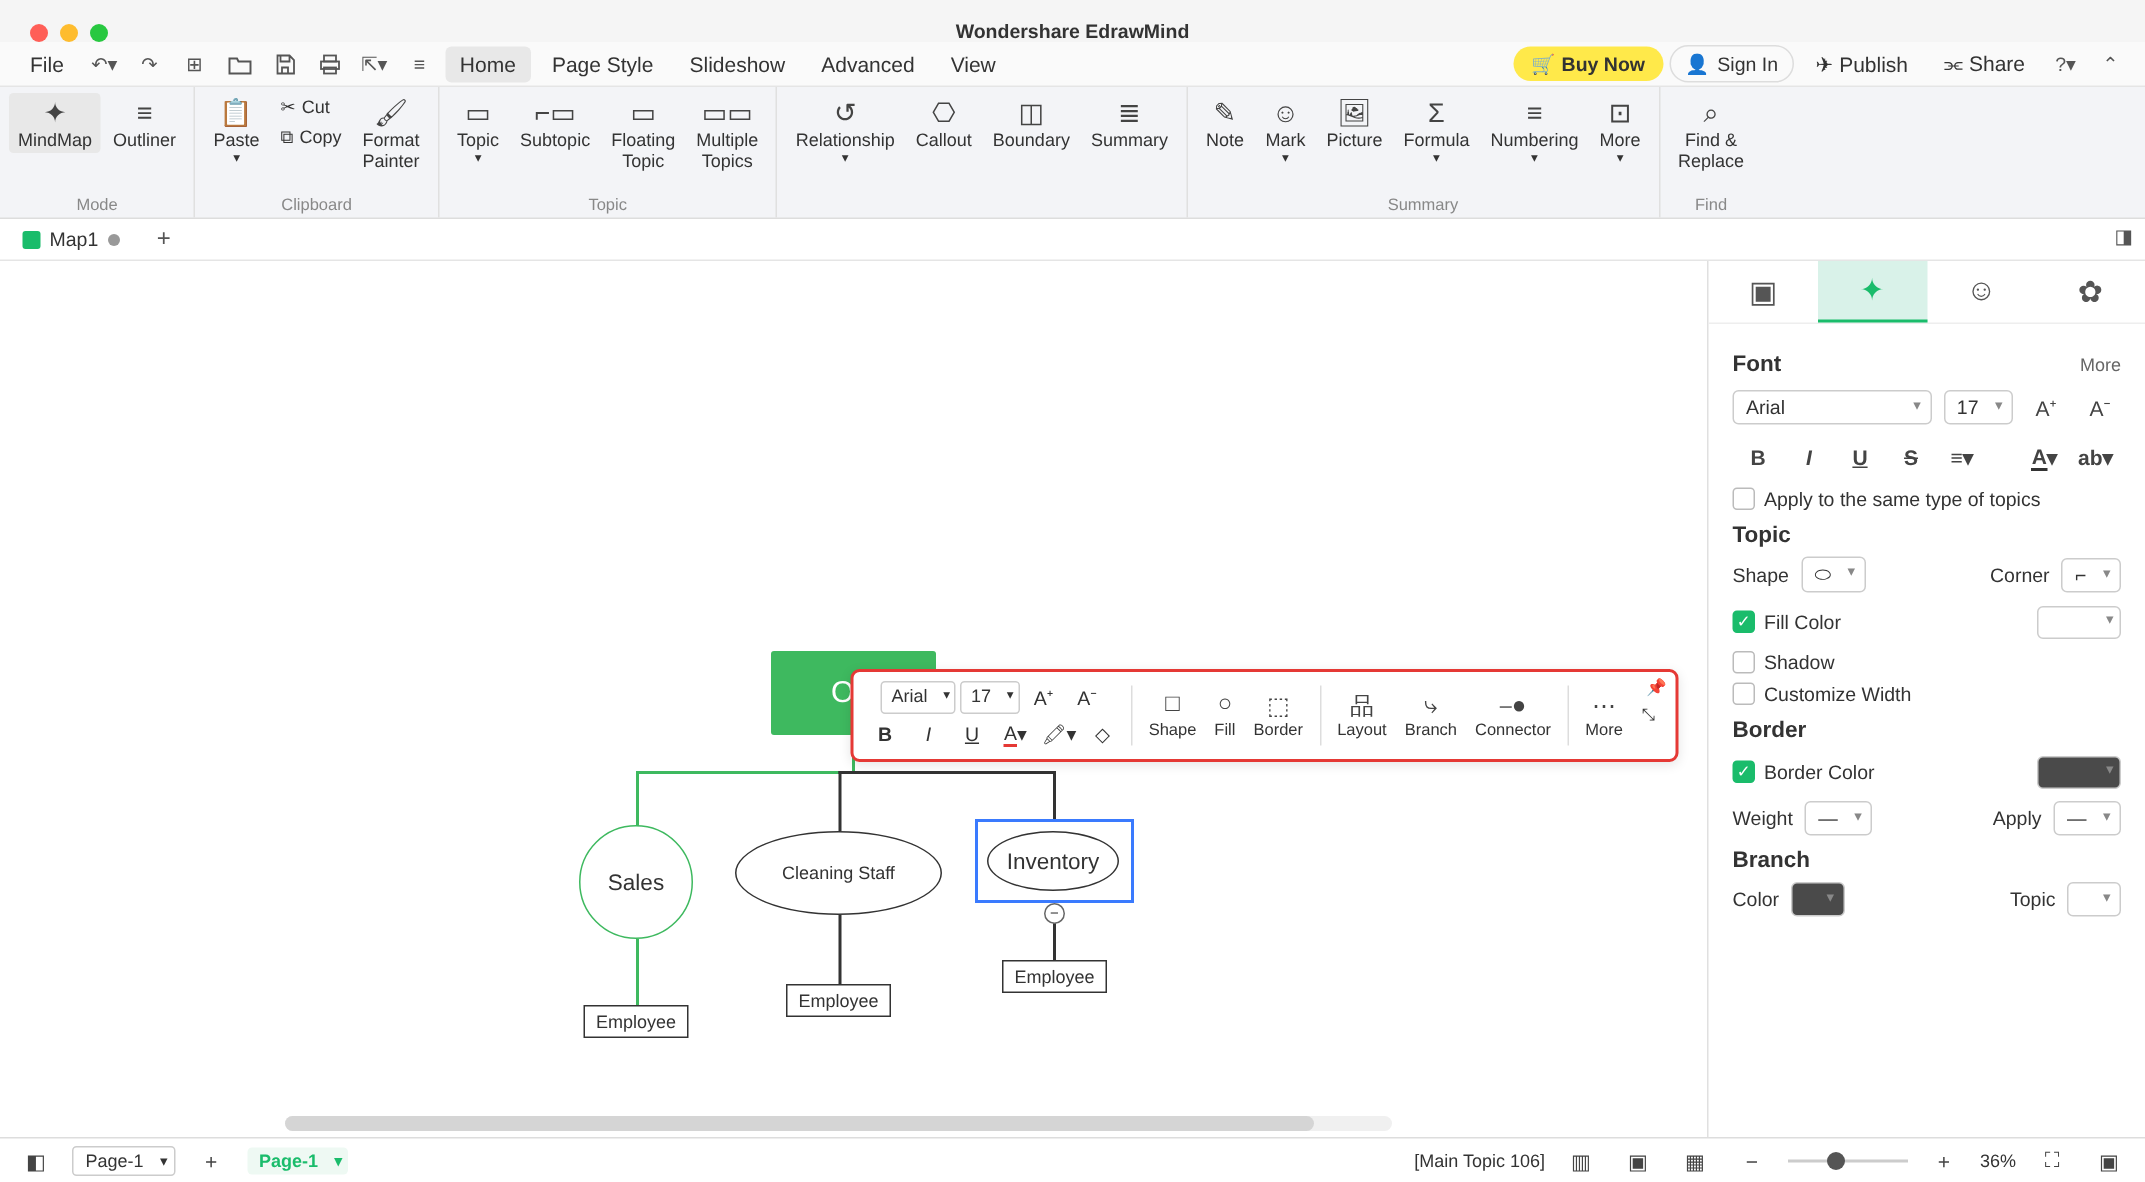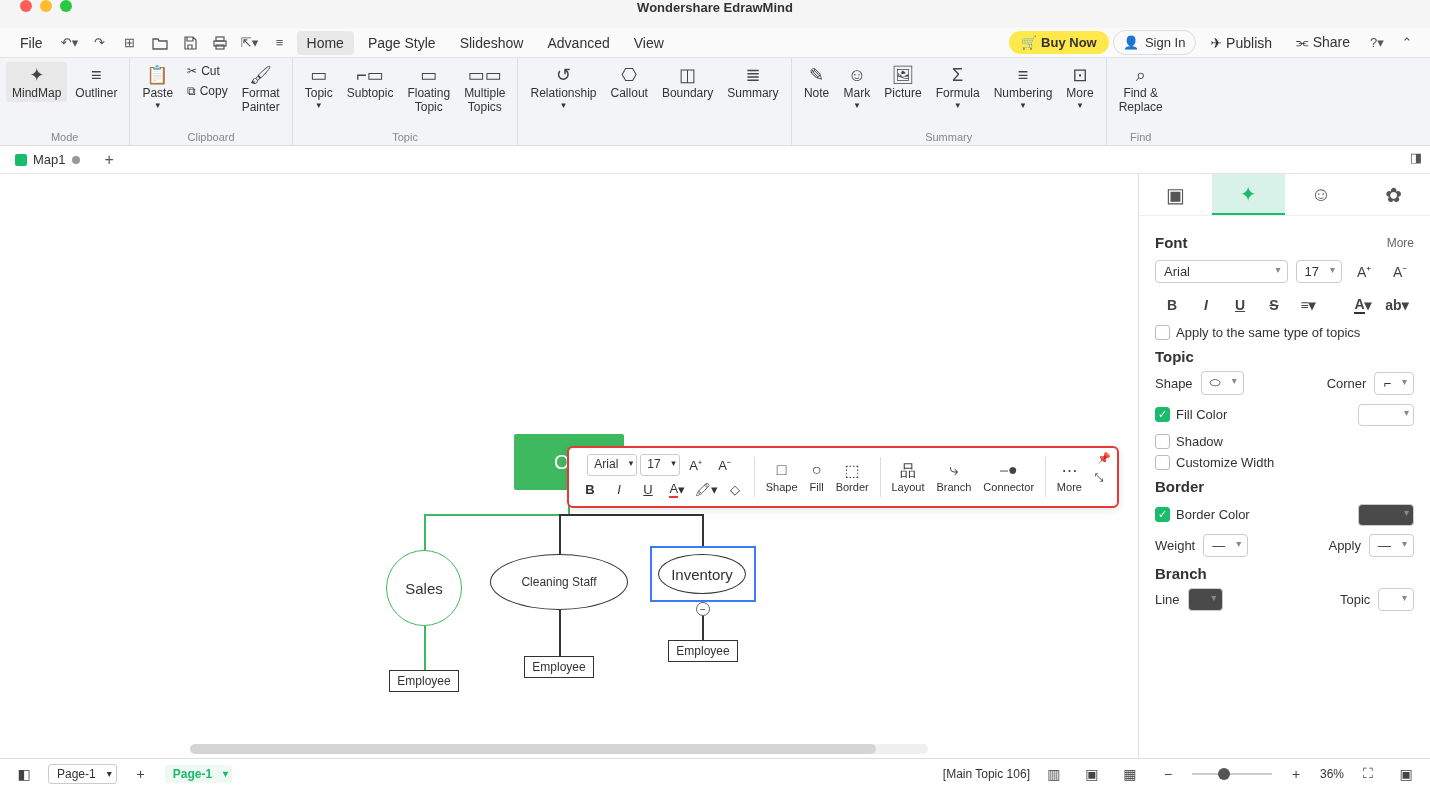--- a/index.html
+++ b/index.html
@@ -1,17 +1,17 @@
 <!DOCTYPE html>
 <html><head>
 <meta charset="utf-8">
 <style>
 *{box-sizing:border-box;margin:0;padding:0;font-family:-apple-system,BlinkMacSystemFont,"Segoe UI",Arial,sans-serif}
 body{width:1430px;height:788px;background:#fff;overflow:hidden;position:relative;font-size:13px;color:#333}
-.titlebar{height:28px;display:flex;align-items:flex-start;padding:0 20px;background:#f5f5f5;position:relative}
+.titlebar{height:28px;display:flex;align-items:flex-end;padding:0 20px;background:#f5f5f5;position:relative}
 .traffic{display:flex;gap:8px}
 .dot{width:12px;height:12px;border-radius:50%}
 .dot.r{background:#ff5f57}.dot.y{background:#febc2e}.dot.g{background:#28c840}
 .titlebar .title{position:absolute;left:50%;transform:translateX(-50%);font-weight:600;font-size:13px}
 .menubar{height:30px;display:flex;align-items:center;padding:0 10px;gap:4px;border-bottom:1px solid #e5e5e5;background:#fafafa}
 .menubar .mi{padding:4px 10px;font-size:14px;cursor:pointer}
 .menubar .mi.active{background:#e8e8e8;border-radius:4px;font-weight:400}
 .menubar .spacer{flex:1}
 .menubar .icon-btn{width:26px;height:26px;display:flex;align-items:center;justify-content:center;cursor:pointer;color:#555}
 .menubar .buynow{background:#ffe94a;border-radius:14px;padding:4px 12px;display:flex;align-items:center;gap:4px;font-weight:600;cursor:pointer}
@@ -445,21 +445,21 @@
         <div class="sel-box" style="min-width:34px">—</div>
         <div style="flex:1"></div>
         <span>Apply</span>
         <div class="sel-box" style="min-width:34px">—</div>
       </div>
 
       <div class="sechead">
           <h4>Branch</h4>
         </div>
       <div class="row">
-        <span>Line</span>
+        <span>Color</span>
         <div class="sel-box" style="min-width:34px;background:#4a4a4a">&nbsp;</div>
         <div style="flex:1"></div>
         <span>Topic</span>
         <div class="sel-box" style="min-width:34px">&nbsp;</div>
       </div>
     </div>
   </div>
 </div>
 
 <div class="statusbar">

